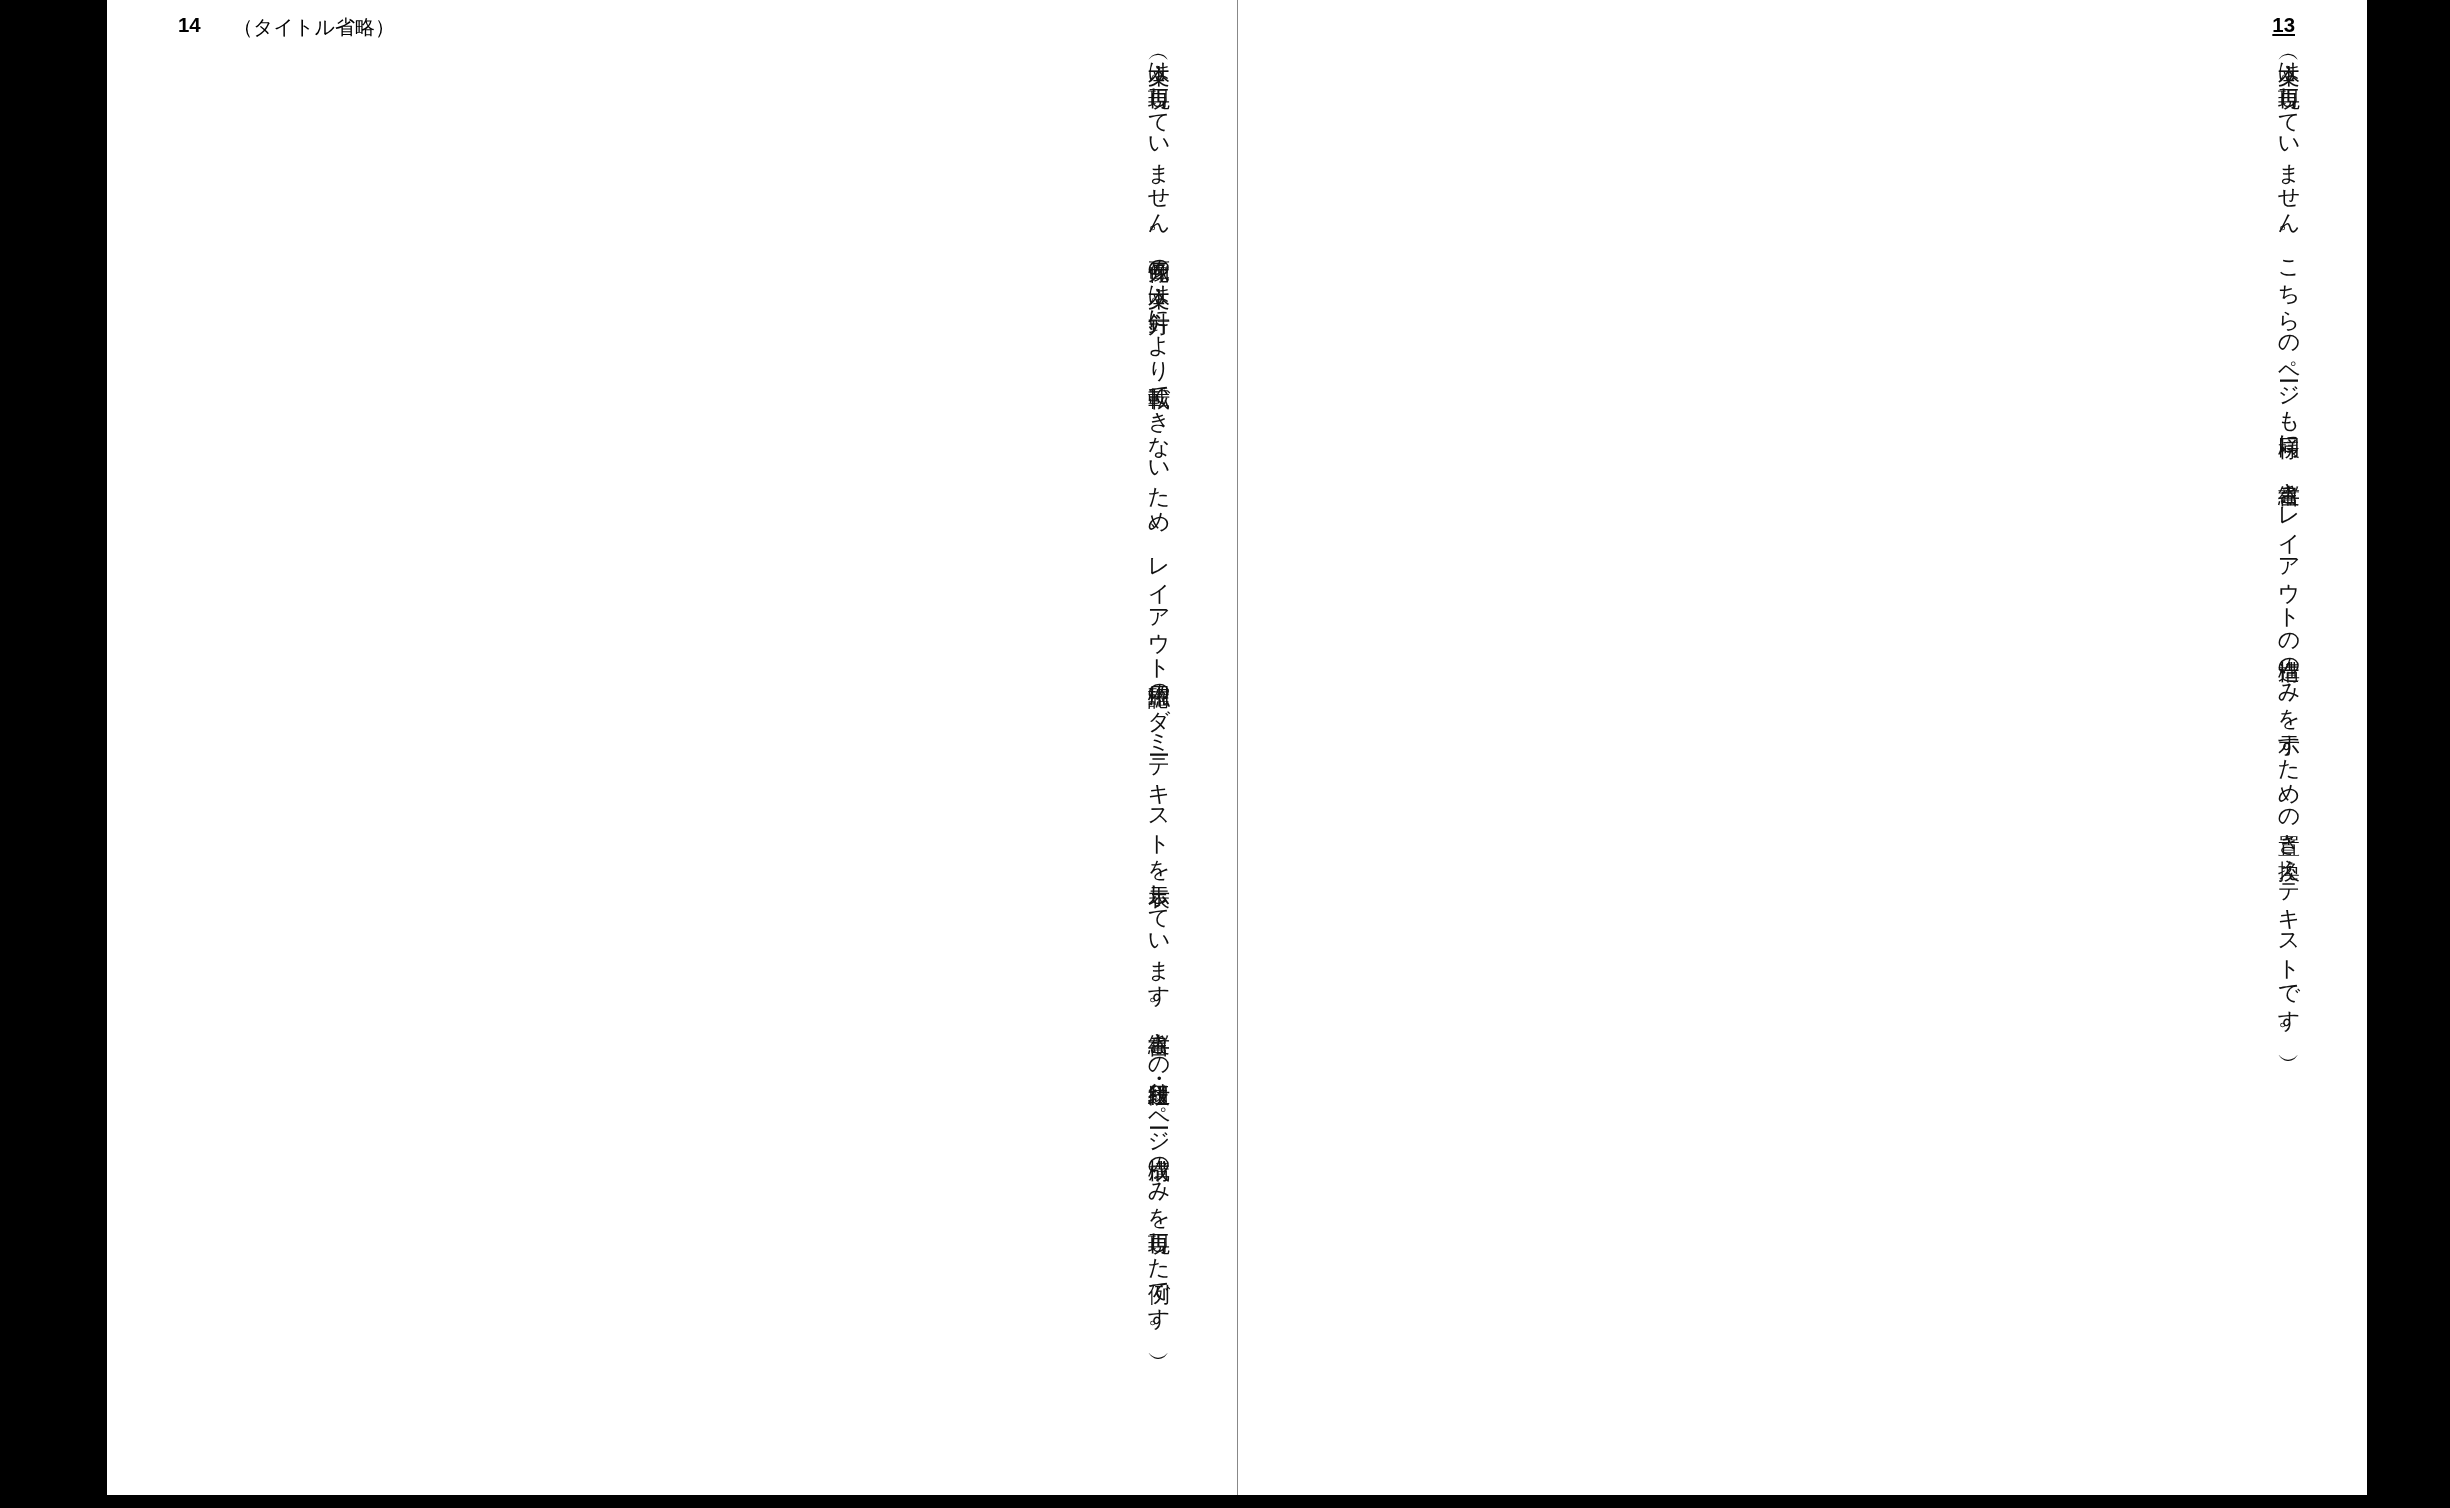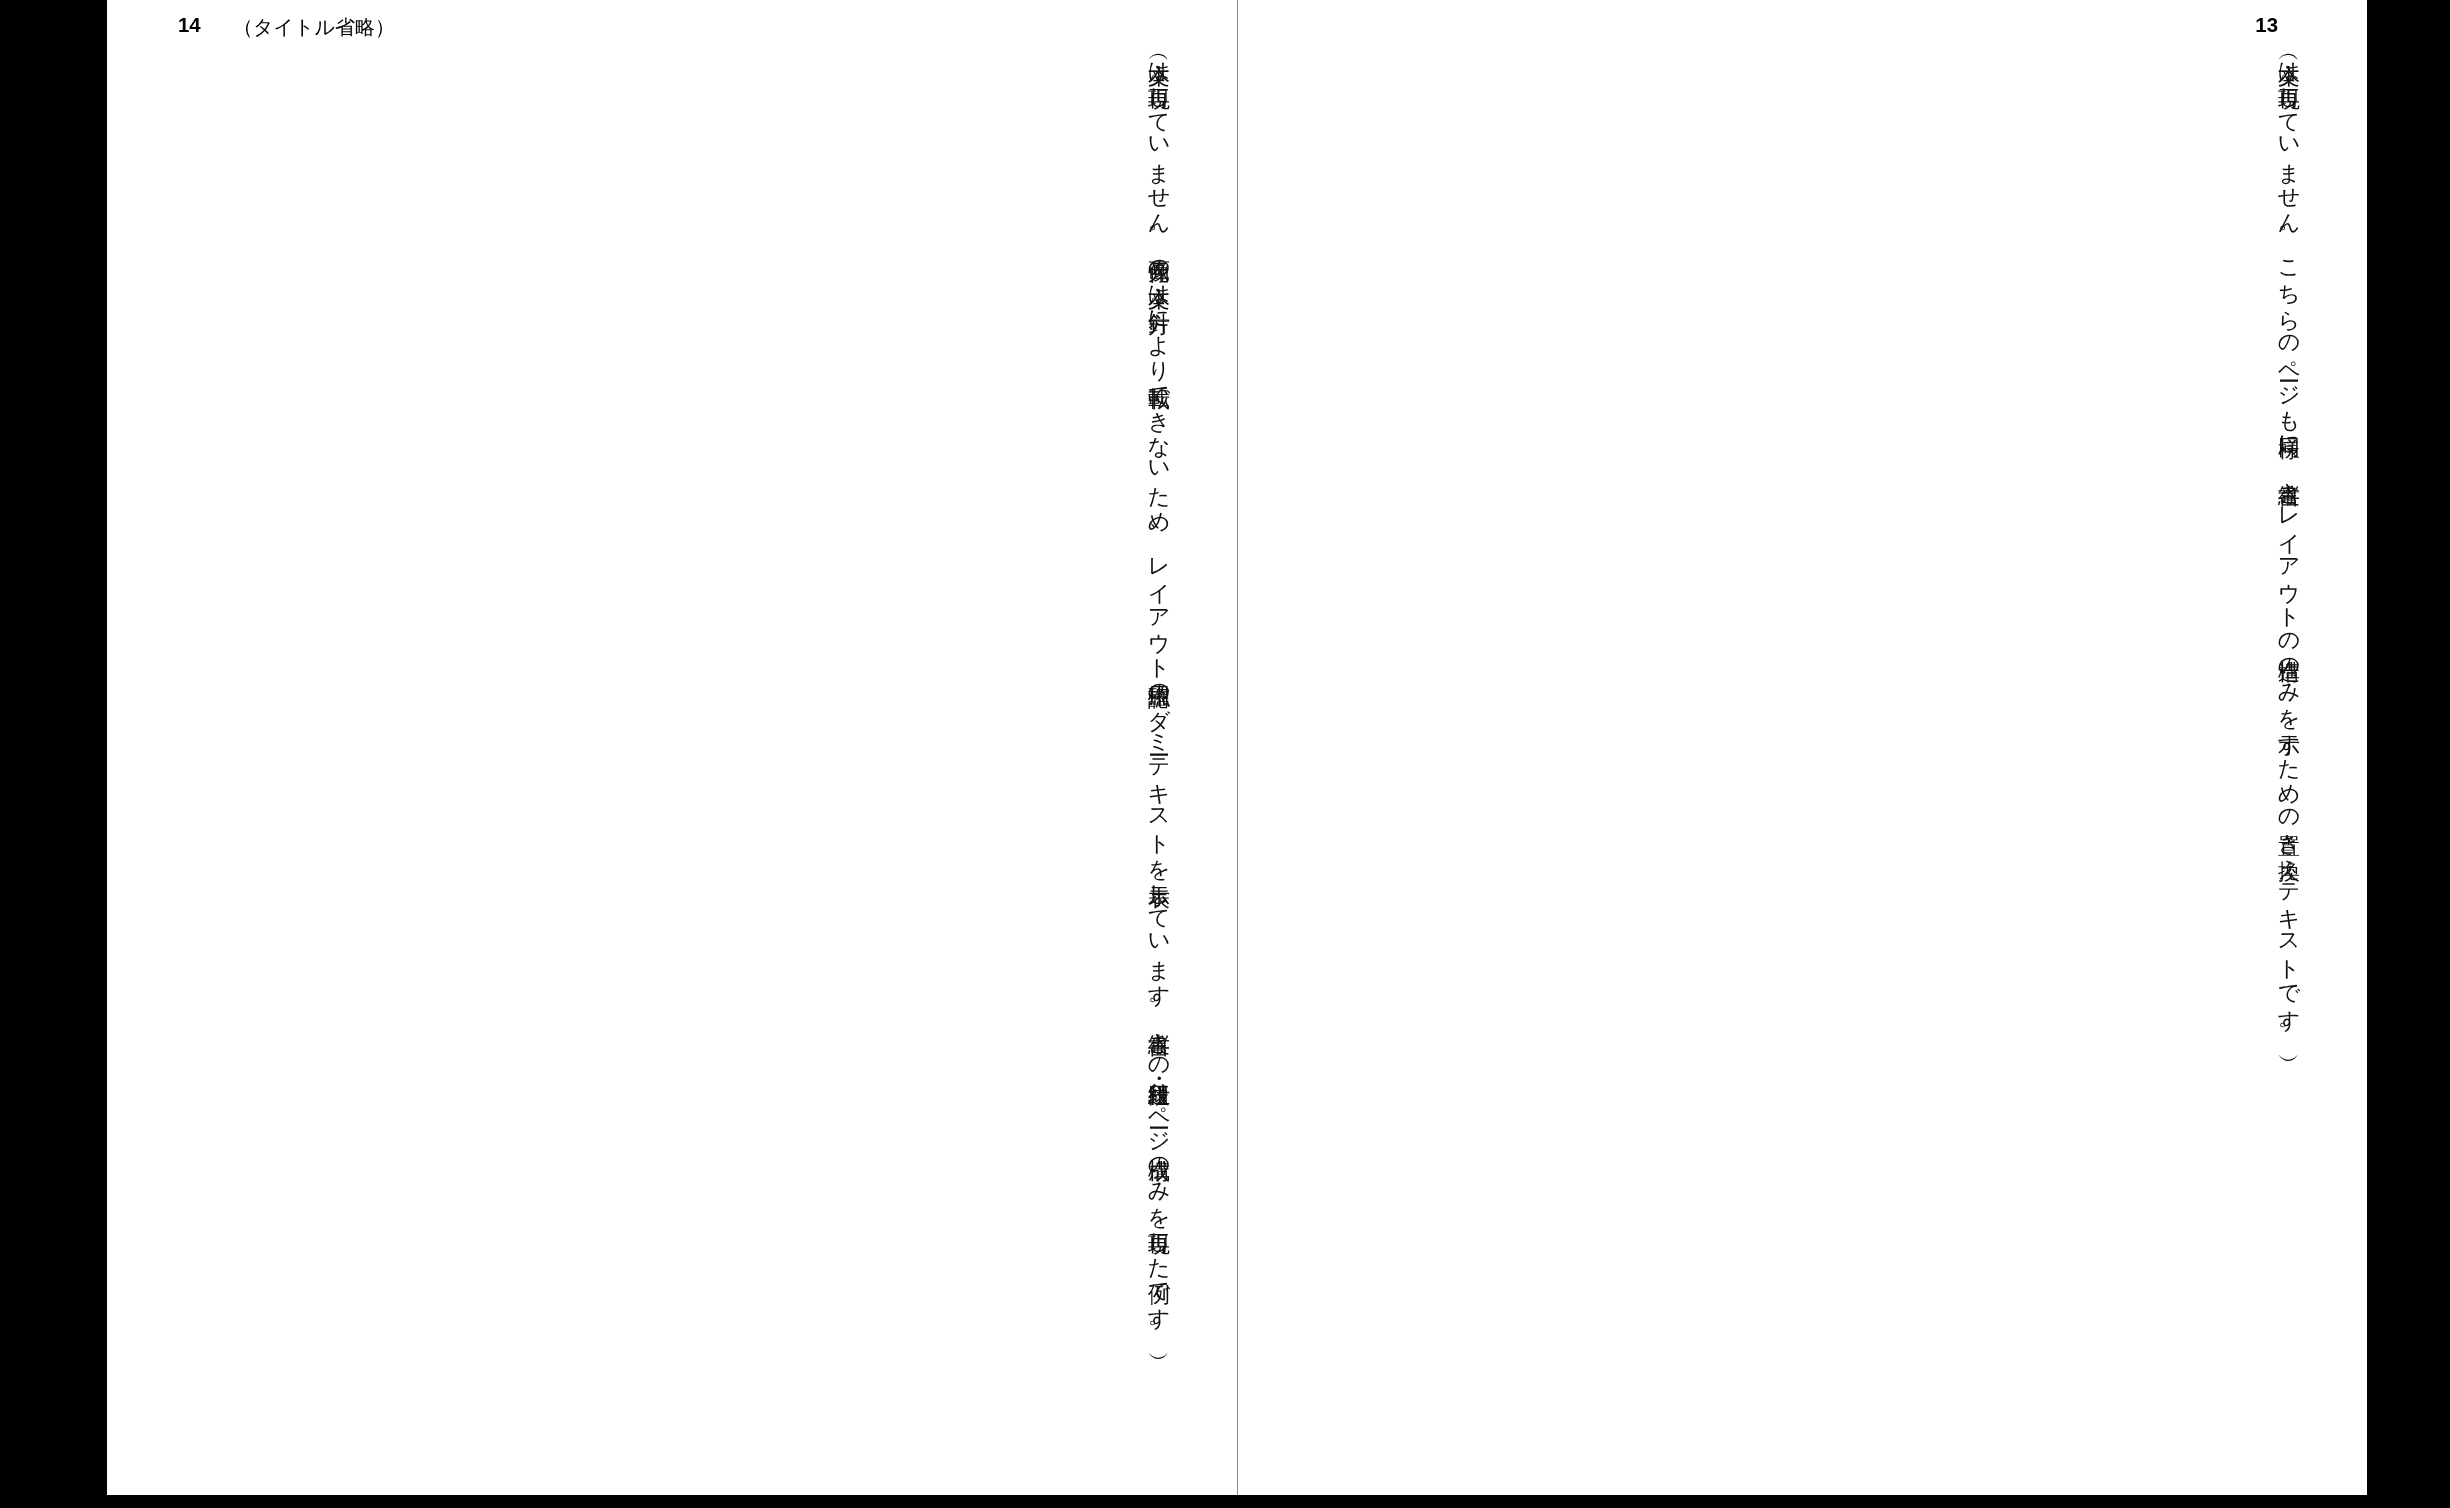--- a/index.html
+++ b/index.html
@@ -32,21 +32,21 @@
   }
   .page + .page { border-left: 1.6px solid #888; }
   .page-number {
     position: absolute;
     top: 14px;
     font-weight: bold;
     font-size: 20.4px;
     font-family: "Liberation Sans", sans-serif;
   }
   .page--left .page-number { left: 71px; }
-  .page--right .page-number { right: 89px; }
+  .page--right .page-number { right: 72px; text-decoration: underline; }
   .running-header {
     position: absolute;
     top: 14px;
     left: 126px;
     font-size: 20px;
   }
   .page-body {
     writing-mode: vertical-rl;
     text-orientation: upright;
     height: 100%;

